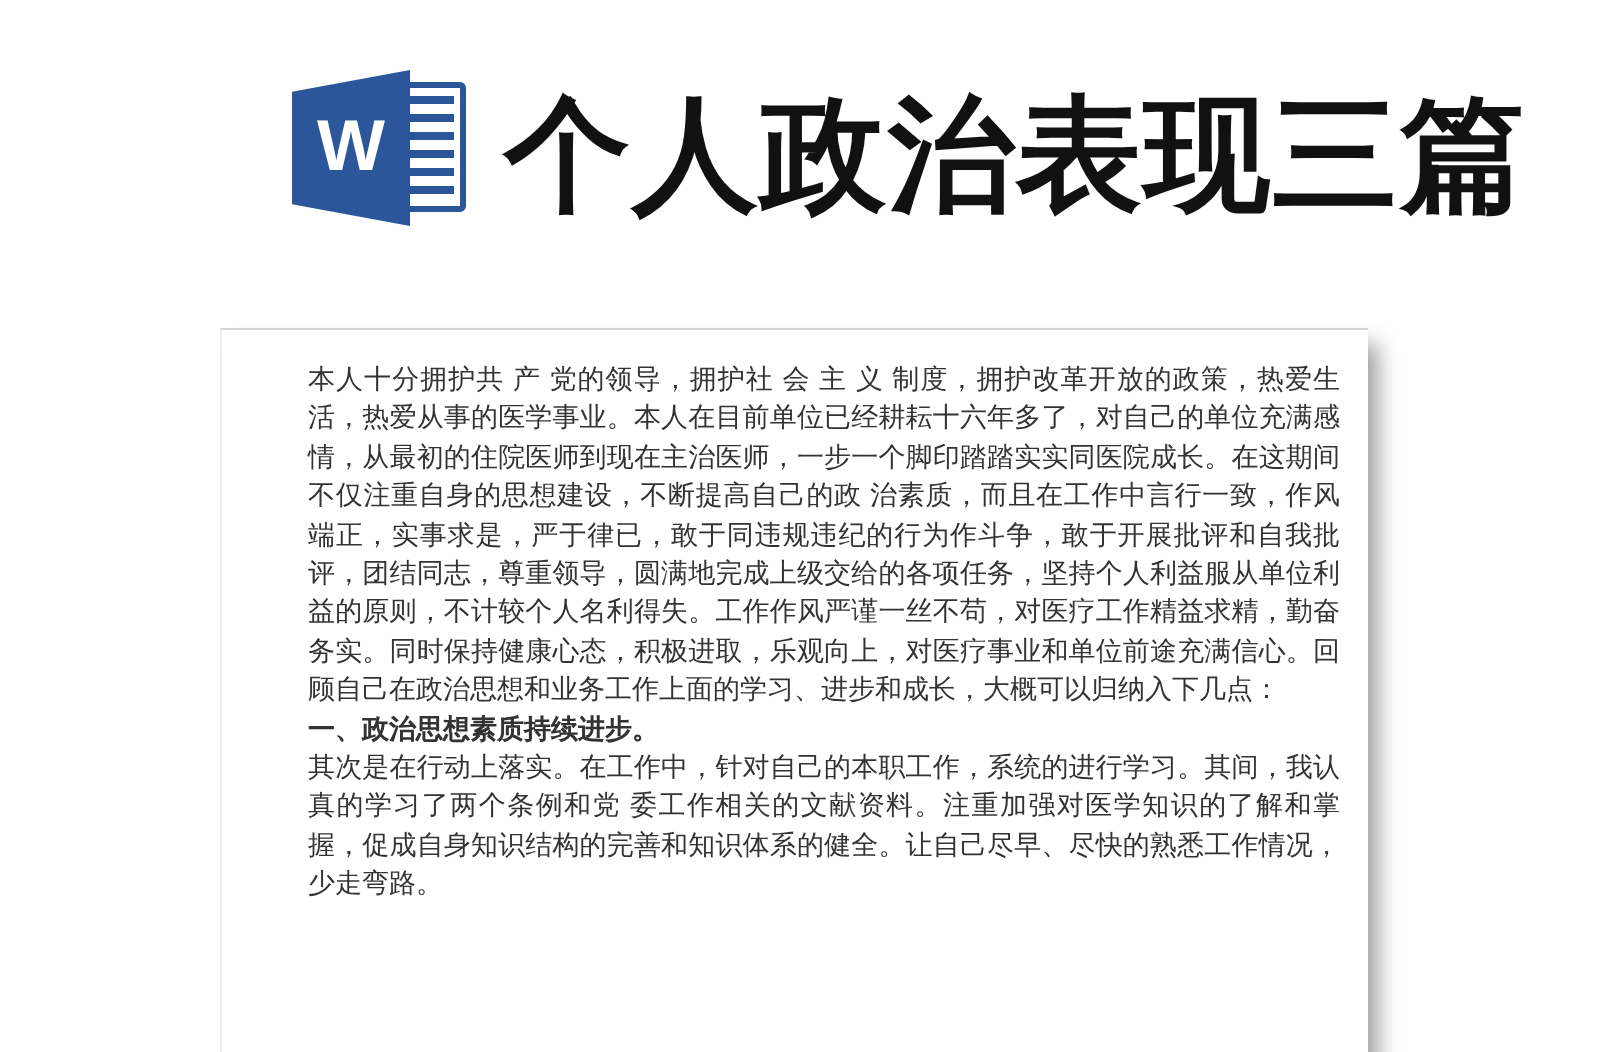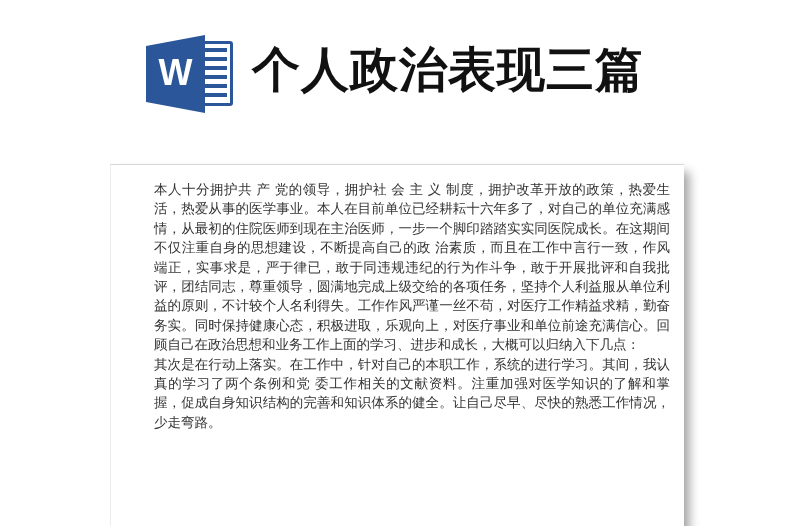--- a/index.html
+++ b/index.html
@@ -32,21 +32,21 @@
     clip-path: polygon(0 14%, 100% 0, 100% 100%, 0 86%);
     display: flex; align-items: center; justify-content: center;
   }
   .w-flag span {
     color: #ffffff; font-weight: bold; font-size: 36px; line-height: 1;
     transform: translateY(-1px);
   }
 
   .title {
     position: absolute; left: 252px; top: 42px; margin: 0;
-    font-size: 48px; line-height: 1.15; font-weight: bold;
+    font-size: 63px; line-height: 1.15; font-weight: bold;
     color: #111111; letter-spacing: 1px; white-space: nowrap;
   }
 
   
   .paper {
     position: absolute; left: 110px; top: 164px; width: 574px; height: 700px;
     background: #ffffff;
     border-top: 1px solid #d6d6d6;
     border-left: 1px solid #ededed;
     box-shadow: 8px 5px 10px -3px rgba(0,0,0,0.38);
@@ -75,18 +75,19 @@
       <div class="w-flag">
         <span>W</span>
       </div>
     </div>
     <h1 class="title">个人政治表现三篇</h1>
   </header>
 
   <div class="paper">
     <div class="doc-body">
       <p>本人十分拥护共 产 党的领导，拥护社 会 主 义 制度，拥护改革开放的政策，热爱生活，热爱从事的医学事业。本人在目前单位已经耕耘十六年多了，对自己的单位充满感情，从最初的住院医师到现在主治医师，一步一个脚印踏踏实实同医院成长。在这期间不仅注重自身的思想建设，不断提高自己的政 治素质，而且在工作中言行一致，作风端正，实事求是，严于律已，敢于同违规违纪的行为作斗争，敢于开展批评和自我批评，团结同志，尊重领导，圆满地完成上级交给的各项任务，坚持个人利益服从单位利益的原则，不计较个人名利得失。工作作风严谨一丝不苟，对医疗工作精益求精，勤奋务实。同时保持健康心态，积极进取，乐观向上，对医疗事业和单位前途充满信心。回顾自己在政治思想和业务工作上面的学习、进步和成长，大概可以归纳入下几点：</p>
+      <p class="bold">一、政治思想素质持续进步。</p>
       <p>其次是在行动上落实。在工作中，针对自己的本职工作，系统的进行学习。其间，我认真的学习了两个条例和党 委工作相关的文献资料。注重加强对医学知识的了解和掌握，促成自身知识结构的完善和知识体系的健全。让自己尽早、尽快的熟悉工作情况，少走弯路。</p>
 
     </div>
   </div>
 
 </div>
 
 </body></html>

